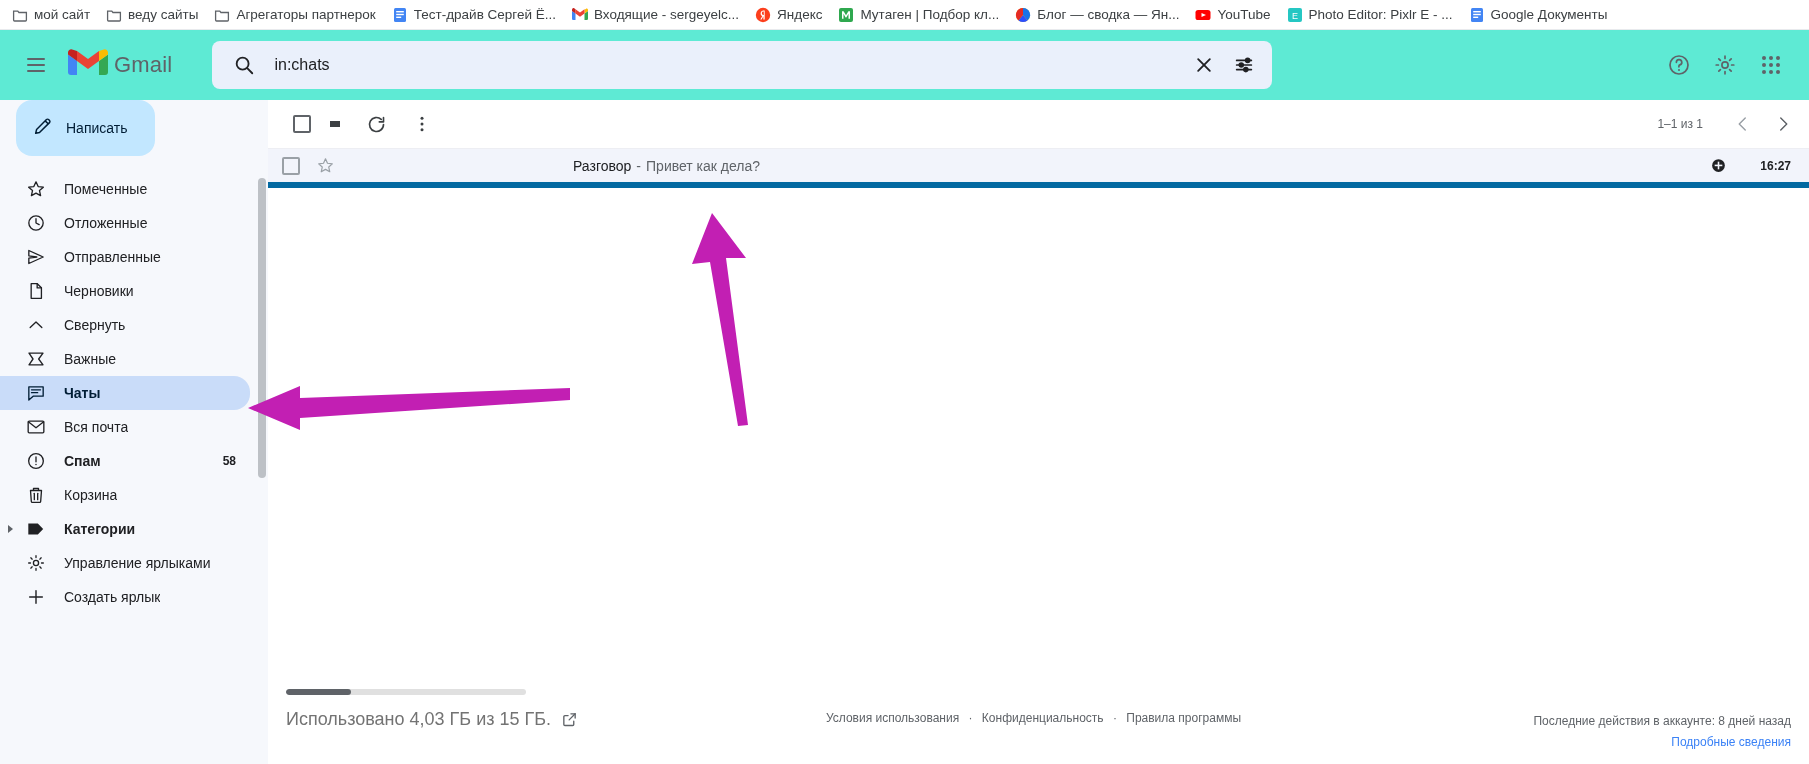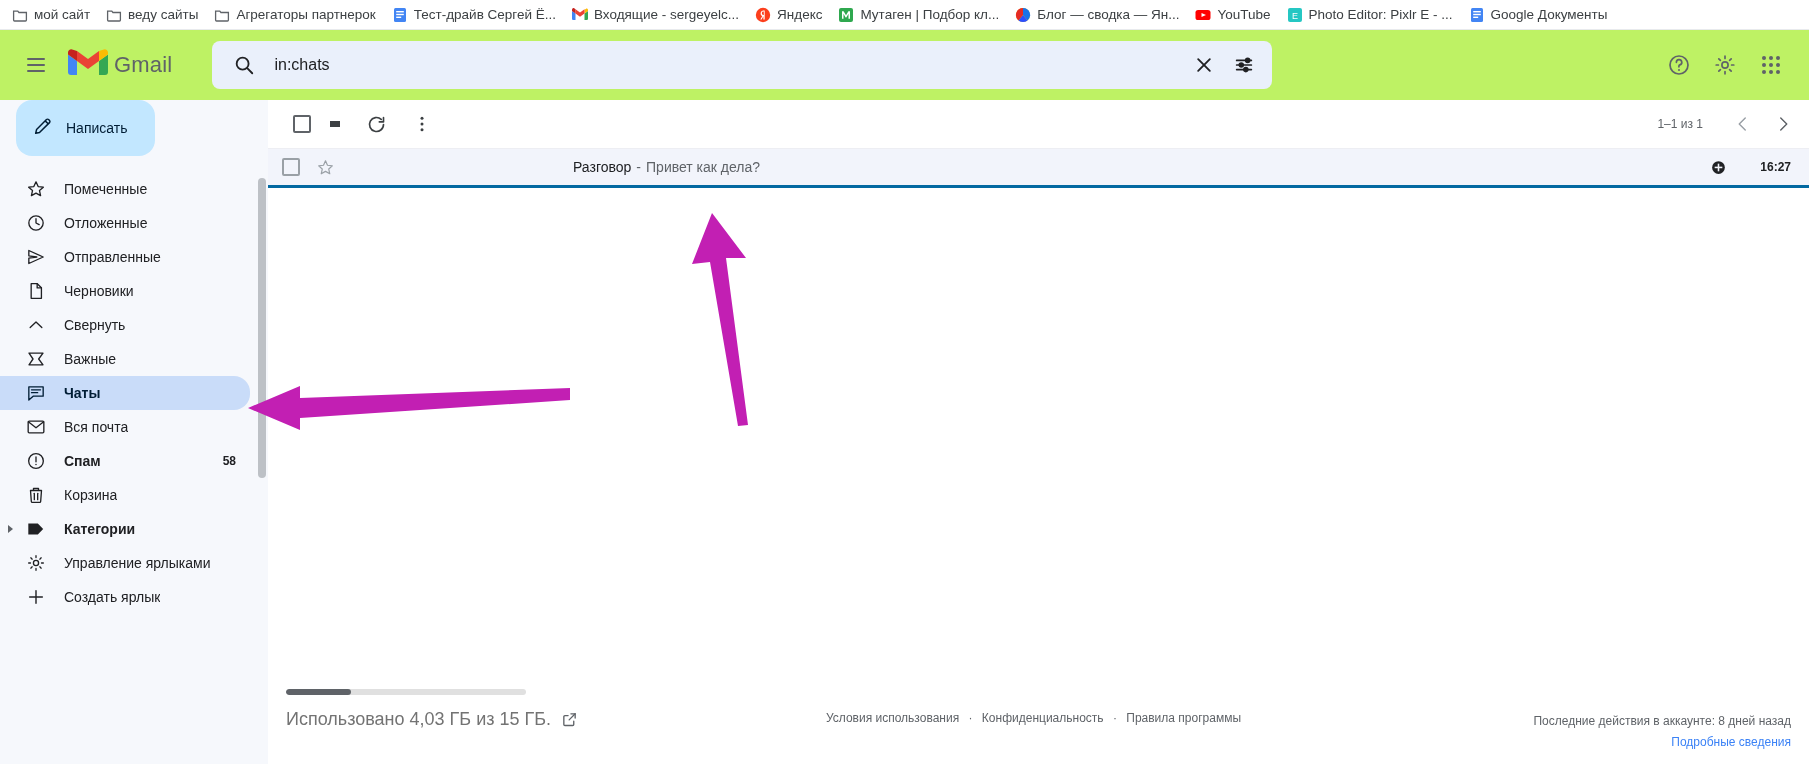--- a/index.html
+++ b/index.html
@@ -30,21 +30,21 @@
     color: #3c4043;
     flex: 0 0 auto;
     cursor: default;
   }
   .bm-label { line-height: 1; }
   .bm-ico { width: 16px; height: 16px; flex: 0 0 16px; display: block; }
 
   
   #gmail-header {
     height: 70px;
-    background: #bef264;
+    background: #5eead4;
     display: flex;
     align-items: center;
     padding: 0 16px 0 12px;
   }
   #hamburger-button {
     width: 48px; height: 48px; border-radius: 50%;
     display: flex; flex-direction: column; align-items: center; justify-content: center;
     gap: 4px; cursor: pointer; flex: 0 0 48px;
   }
   #hamburger-button i { display:block; width: 18px; height: 2px; background: #5f6368; border-radius: 2px; }
@@ -172,21 +172,21 @@
   #pagination { margin-left: auto; display: flex; align-items: center; gap: 4px; text-align: right; }
   #page-range { font-size: 12px; color: #5f6368; margin-right: 18px; }
   .pg-btn { width: 36px; height: 36px; border-radius: 50%; display:flex; align-items:center; justify-content:center; cursor: pointer; }
 
   
   #message-list { flex: 0 0 auto; }
   .msg-row {
     height: 40px; display: flex; align-items: center;
     background: #f2f4fb;
     border-top: 1px solid #edeef3;
-    border-bottom: 3px solid #0369a1;
+    border-bottom: 6px solid #0369a1;
     cursor: pointer; padding-left: 14px;
   }
   .msg-check { width: 18px; height: 18px; border: 2px solid #9aa0a6; border-radius: 2px; flex: 0 0 18px; cursor: pointer; }
   .msg-star { margin-left: 16px; cursor: pointer; display:flex; }
   .msg-subject-wrap { margin-left: 238px; display: flex; align-items: baseline; gap: 5px; font-size: 14px; white-space: nowrap; }
   .msg-sender { color: #202124; }
   .msg-dash { color: #5f6368; }
   .msg-snippet { color: #5f6368; }
   .msg-right { margin-left: auto; display: flex; align-items: center; gap: 18px; padding-right: 18px; }
   .msg-icon { display: flex; }

